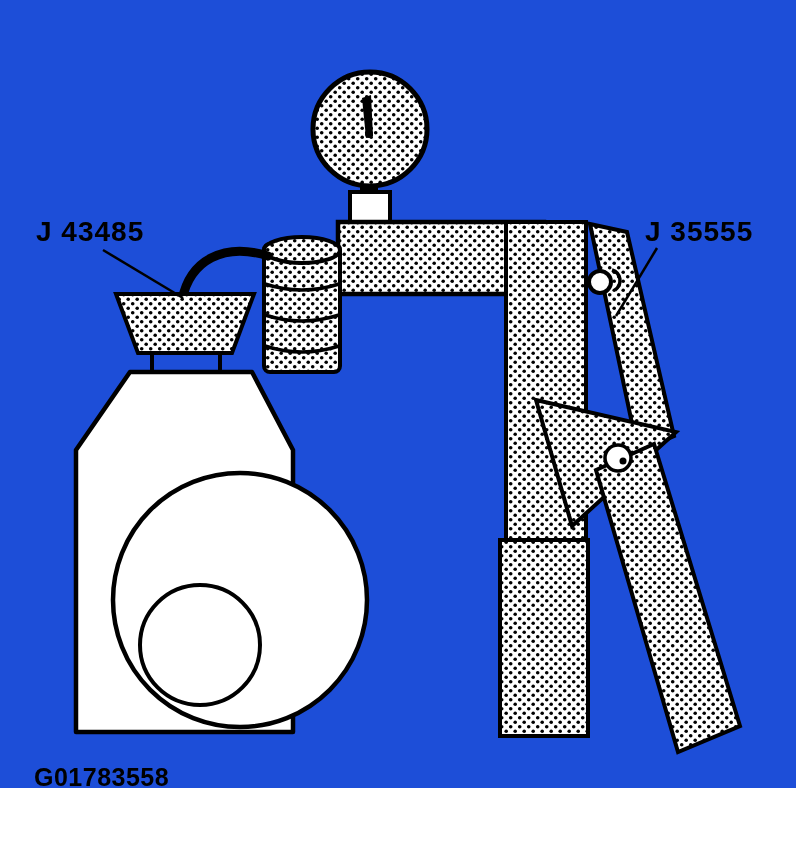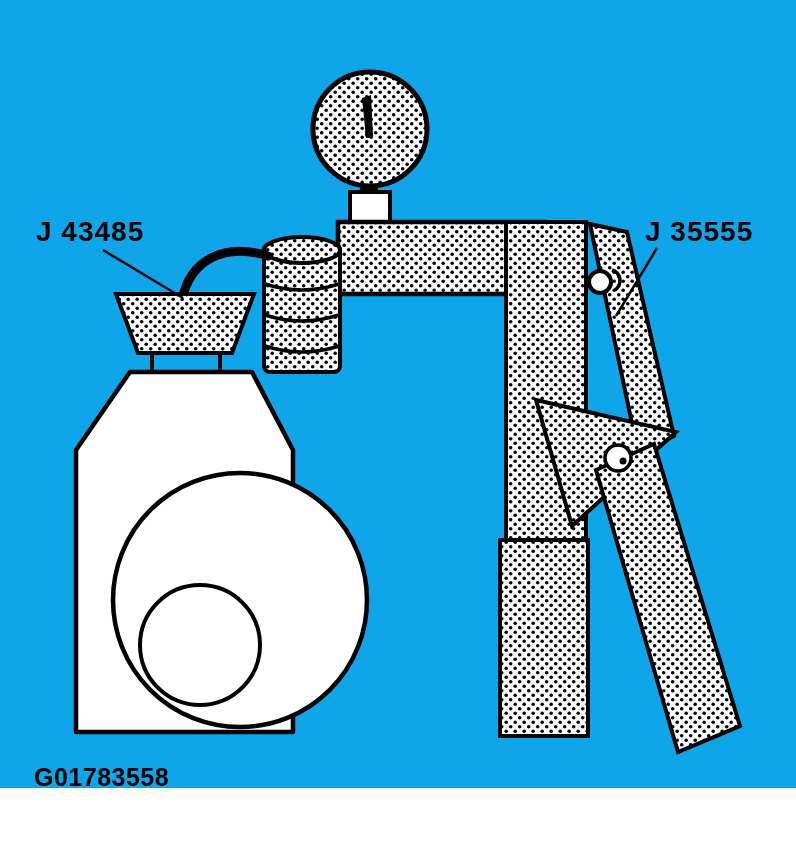--- a/index.html
+++ b/index.html
@@ -4,21 +4,21 @@
 <style>
   html, body {
     margin: 0;
     padding: 0;
     background: #ffffff;
   }
   .canvas {
     position: relative;
     width: 796px;
     height: 788px;
-    background: #0ea5e9;
+    background: #1d4ed8;
     overflow: hidden;
     font-family: "Liberation Sans", sans-serif;
   }
   .canvas svg {
     position: absolute;
     inset: 0;
     display: block;
   }
   text.tool-label {
     font-family: "Liberation Sans", "DejaVu Sans", sans-serif;

